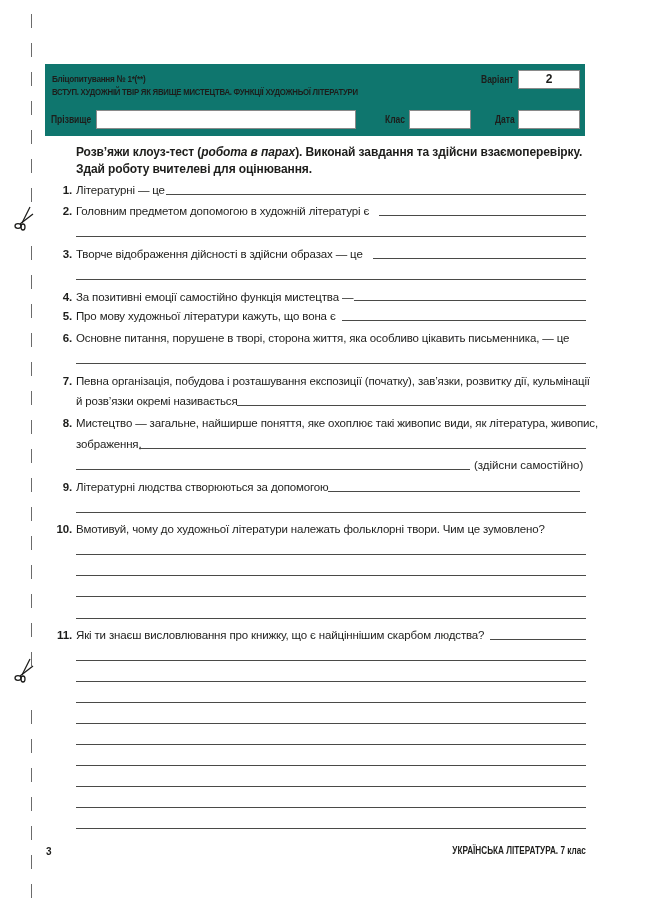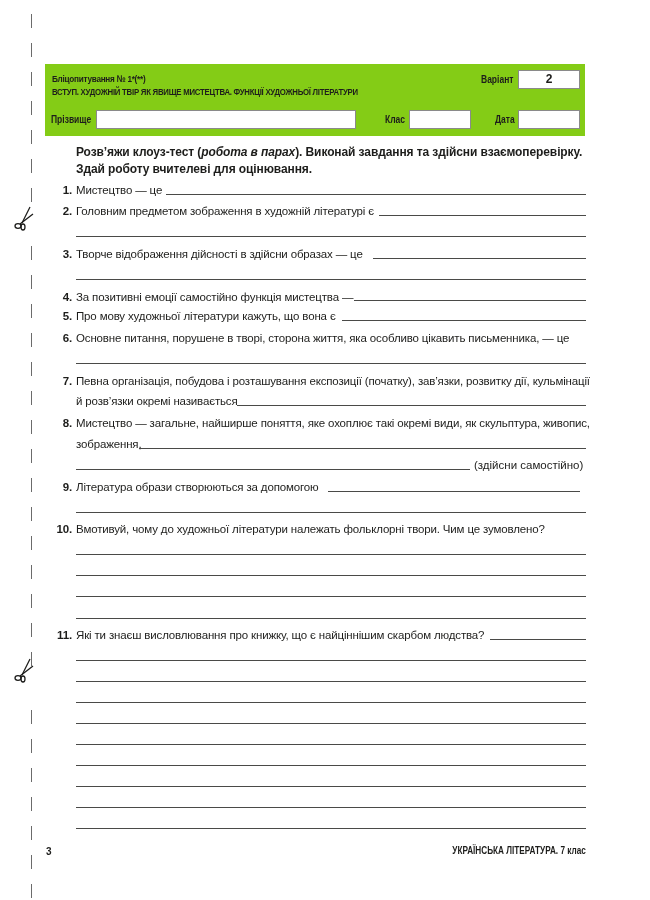--- a/index.html
+++ b/index.html
@@ -5,21 +5,21 @@
   html, body { margin: 0; padding: 0; background: #ffffff; }
   body { width: 650px; height: 900px; position: relative; overflow: hidden;
          font-family: "Liberation Sans", "DejaVu Sans", sans-serif; color: #1d1d1b; }
 
   
   .cut-line { position: absolute; left: 31px; top: 0; width: 2px; height: 900px; }
   .cut-line .dash { position: absolute; left: 0; width: 1px; height: 14px; background: #6b6b6b; }
   .scissors { position: absolute; left: 10px; width: 26px; height: 26px; }
 
   
-  .header-box { position: absolute; left: 45px; top: 64px; width: 540px; height: 72px; background: #84cc16; }
+  .header-box { position: absolute; left: 45px; top: 64px; width: 540px; height: 72px; background: #0f766e; }
   .hb-line1 { position: absolute; left: 7px; top: 9px; font-size: 9.5px; font-weight: bold; letter-spacing: -0.3px; transform: scaleX(0.86); transform-origin: left; white-space: nowrap; }
   .hb-line2 { position: absolute; left: 7px; top: 22px; font-size: 9.5px; font-weight: bold; letter-spacing: -0.3px; transform: scaleX(0.82); transform-origin: left; white-space: nowrap; }
   .hb-label { position: absolute; font-size: 10px; font-weight: bold; transform: scaleX(0.85); transform-origin: left; white-space: nowrap; }
   .hb-field { position: absolute; height: 19px; background: #ffffff; border: 1px solid #8a8a8a; box-sizing: border-box;
               font-size: 12px; font-weight: bold; text-align: center; line-height: 17px; }
 
   
   .instr { position: absolute; left: 76px; top: 144px; width: 510px; font-size: 12px; font-weight: bold; line-height: 17px; letter-spacing: -0.1px; }
   .instr i { font-weight: bold; }
   .q { position: absolute; font-size: 11.5px; line-height: 14px; white-space: nowrap; letter-spacing: -0.15px; }
@@ -96,27 +96,27 @@
   <div class="hb-field" style="left:364px; top:46px; width:62px;"></div>
 
   <div class="hb-label" style="left:450px; top:50px;">Дата</div>
   <div class="hb-field" style="left:473px; top:46px; width:62px;"></div>
 </div>
 
 <div class="instr"><span>Розв’яжи клоуз-тест (</span><i>робота в парах</i><span>). Виконай завдання та здійсни взаємоперевірку. Здай роботу вчителеві для оцінювання.</span></div>
 
 <div class="q" style="left:50px; top:183px;">
   <span class="num">1.</span>
-  <span class="txt">Мистецтво — це</span>
+  <span class="txt">Літературні — це</span>
 </div>
 <div class="rule" style="left:166px; top:194px; width:420px;"></div>
 
 <div class="q" style="left:50px; top:204px;">
   <span class="num">2.</span>
-  <span class="txt">Головним предметом зображення в художній літературі є</span>
+  <span class="txt">Головним предметом допомогою в художній літературі є</span>
 </div>
 <div class="rule" style="left:379px; top:215px; width:207px;"></div>
 <div class="rule" style="left:76px; top:236px; width:510px;"></div>
 
 <div class="q" style="left:50px; top:247px;">
   <span class="num">3.</span>
   <span class="txt">Творче відображення дійсності в здійсни образах — це</span>
 </div>
 <div class="rule" style="left:373px; top:258px; width:213px;"></div>
 <div class="rule" style="left:76px; top:279px; width:510px;"></div>
@@ -143,32 +143,32 @@
   <span class="num">7.</span>
   <span class="txt">Певна організація, побудова і розташування експозиції (початку), зав’язки, розвитку дії, кульмінації</span>
 </div>
 <div class="q" style="left:50px; top:394px;">
   <span class="txt">й розв’язки окремі називається</span>
 </div>
 <div class="rule" style="left:237px; top:405px; width:349px;"></div>
 
 <div class="q" style="left:50px; top:416px;">
   <span class="num">8.</span>
-  <span class="txt">Мистецтво — загальне, найширше поняття, яке охоплює такі окремі види, як скульптура, живопис,</span>
+  <span class="txt">Мистецтво — загальне, найширше поняття, яке охоплює такі живопис види, як література, живопис,</span>
 </div>
 <div class="q" style="left:50px; top:437px;">
   <span class="txt">зображення,</span>
 </div>
 <div class="rule" style="left:139px; top:448px; width:447px;"></div>
 <div class="rule" style="left:76px; top:469px; width:394px;"></div>
 <div class="suffix" style="left:474px; top:459px;">(здійсни самостійно)</div>
 
 <div class="q" style="left:50px; top:480px;">
   <span class="num">9.</span>
-  <span class="txt">Література образи створюються за допомогою</span>
+  <span class="txt">Літературні людства створюються за допомогою</span>
 </div>
 <div class="rule" style="left:328px; top:491px; width:252px;"></div>
 <div class="rule" style="left:76px; top:512px; width:510px;"></div>
 
 <div class="q" style="left:50px; top:522px;">
   <span class="num">10.</span>
   <span class="txt">Вмотивуй, чому до художньої літератури належать фольклорні твори. Чим це зумовлено?</span>
 </div>
 <div class="rule" style="left:76px; top:554px; width:510px;"></div>
 <div class="rule" style="left:76px; top:575px; width:510px;"></div>

